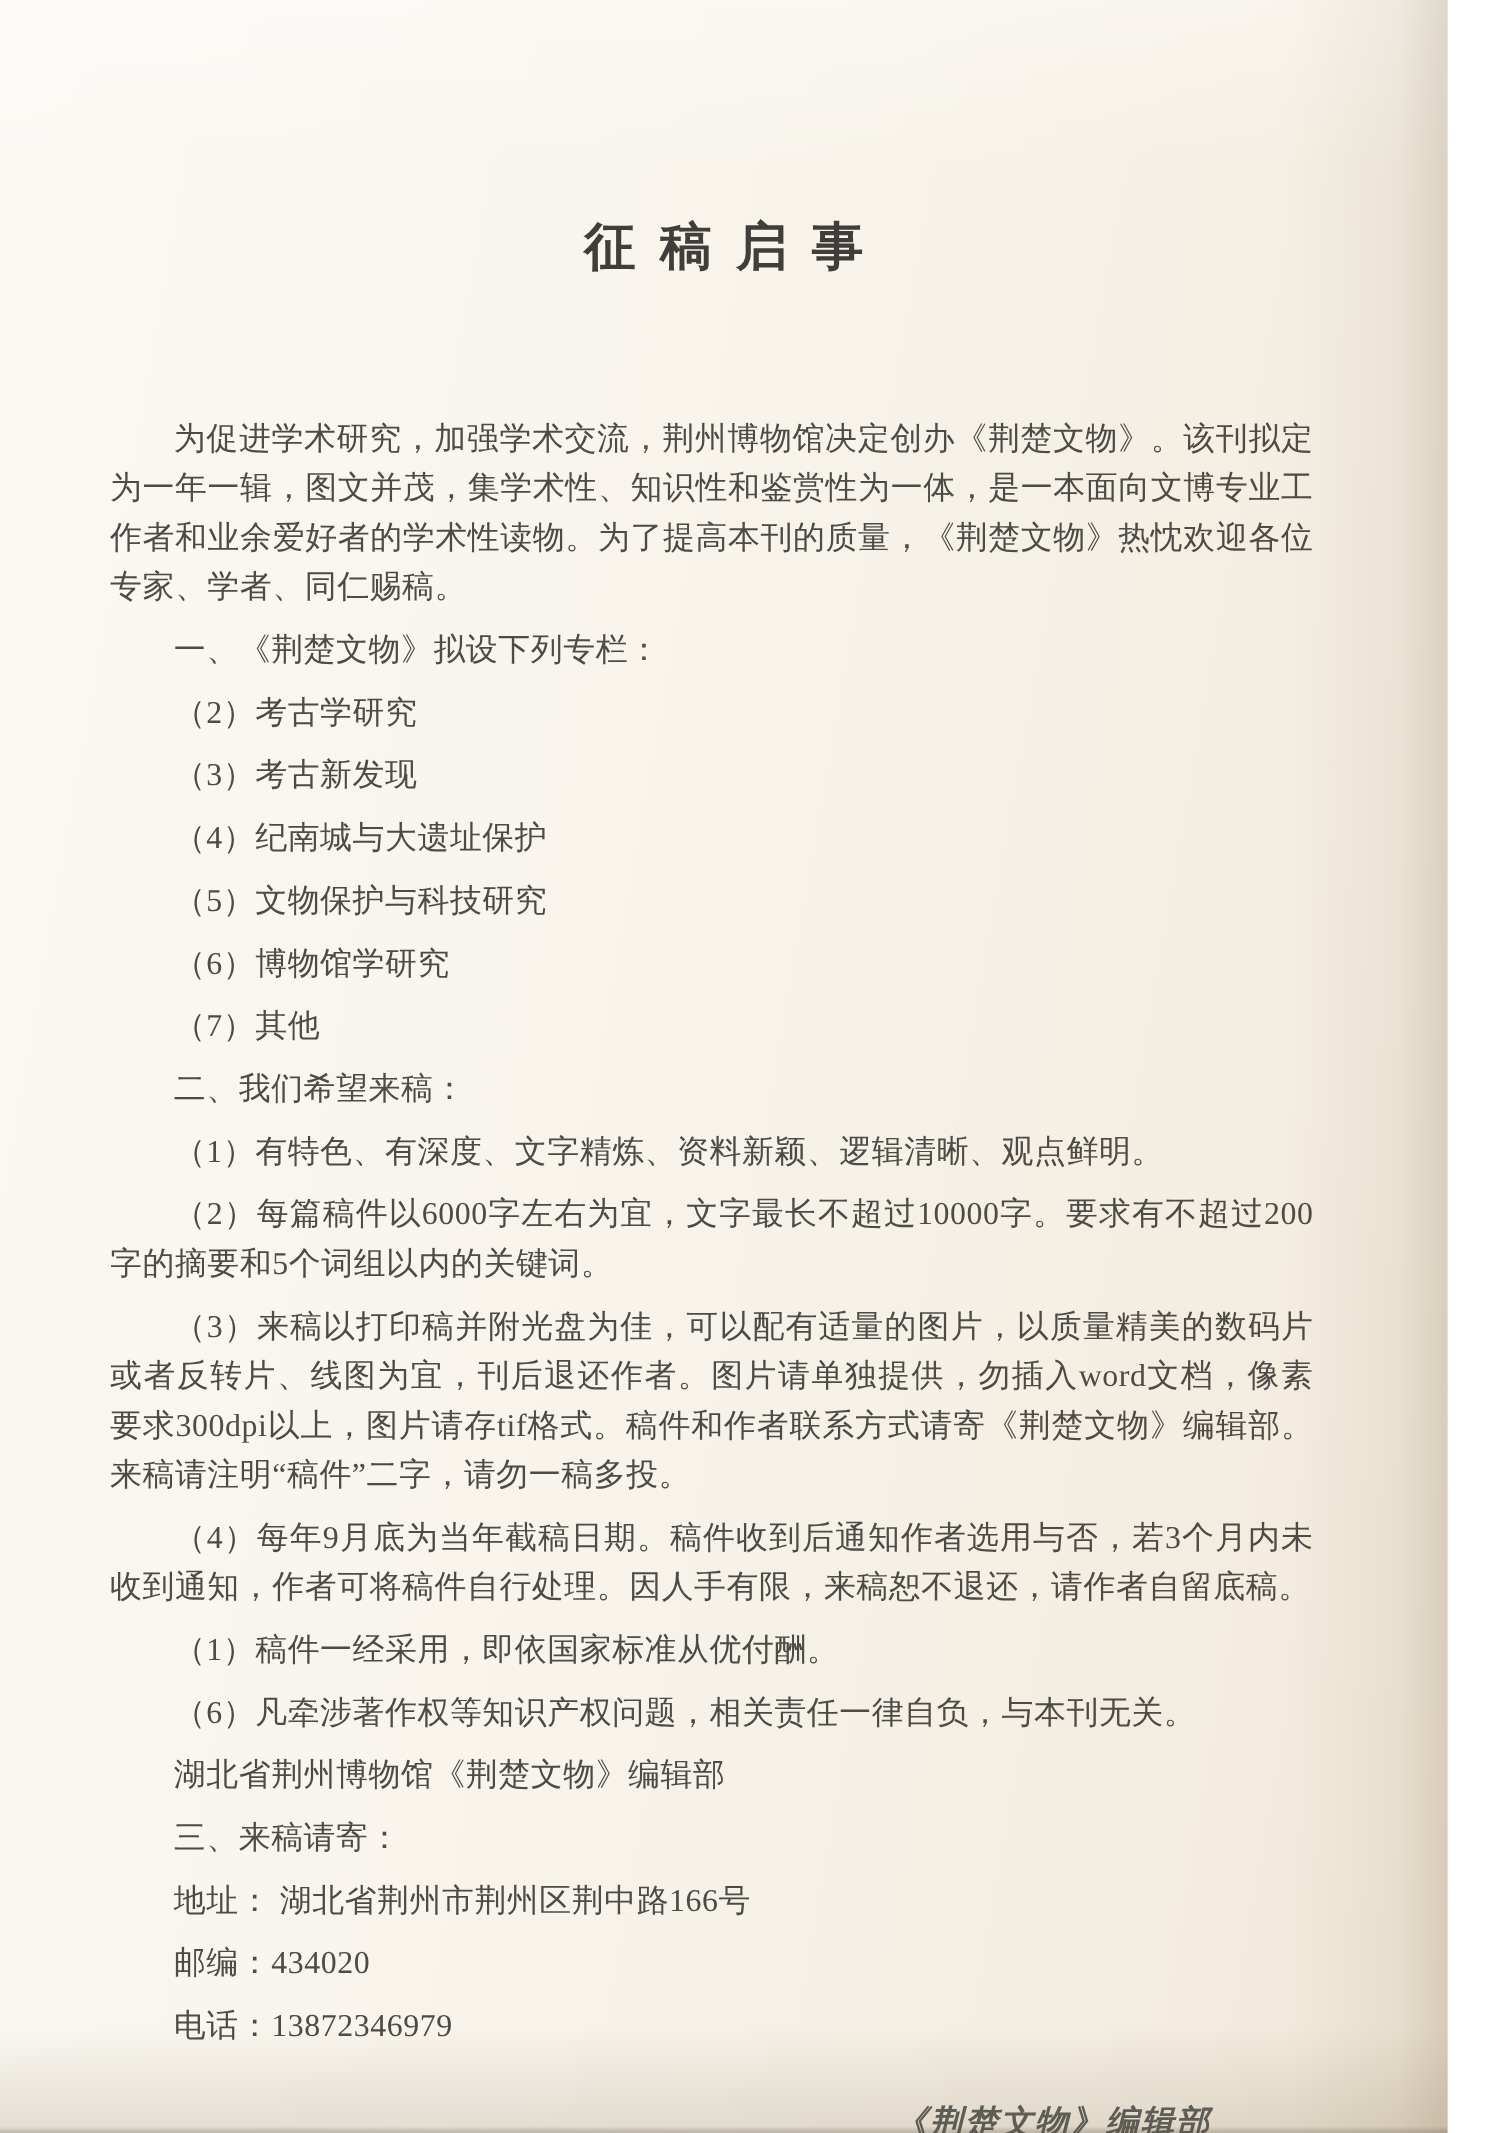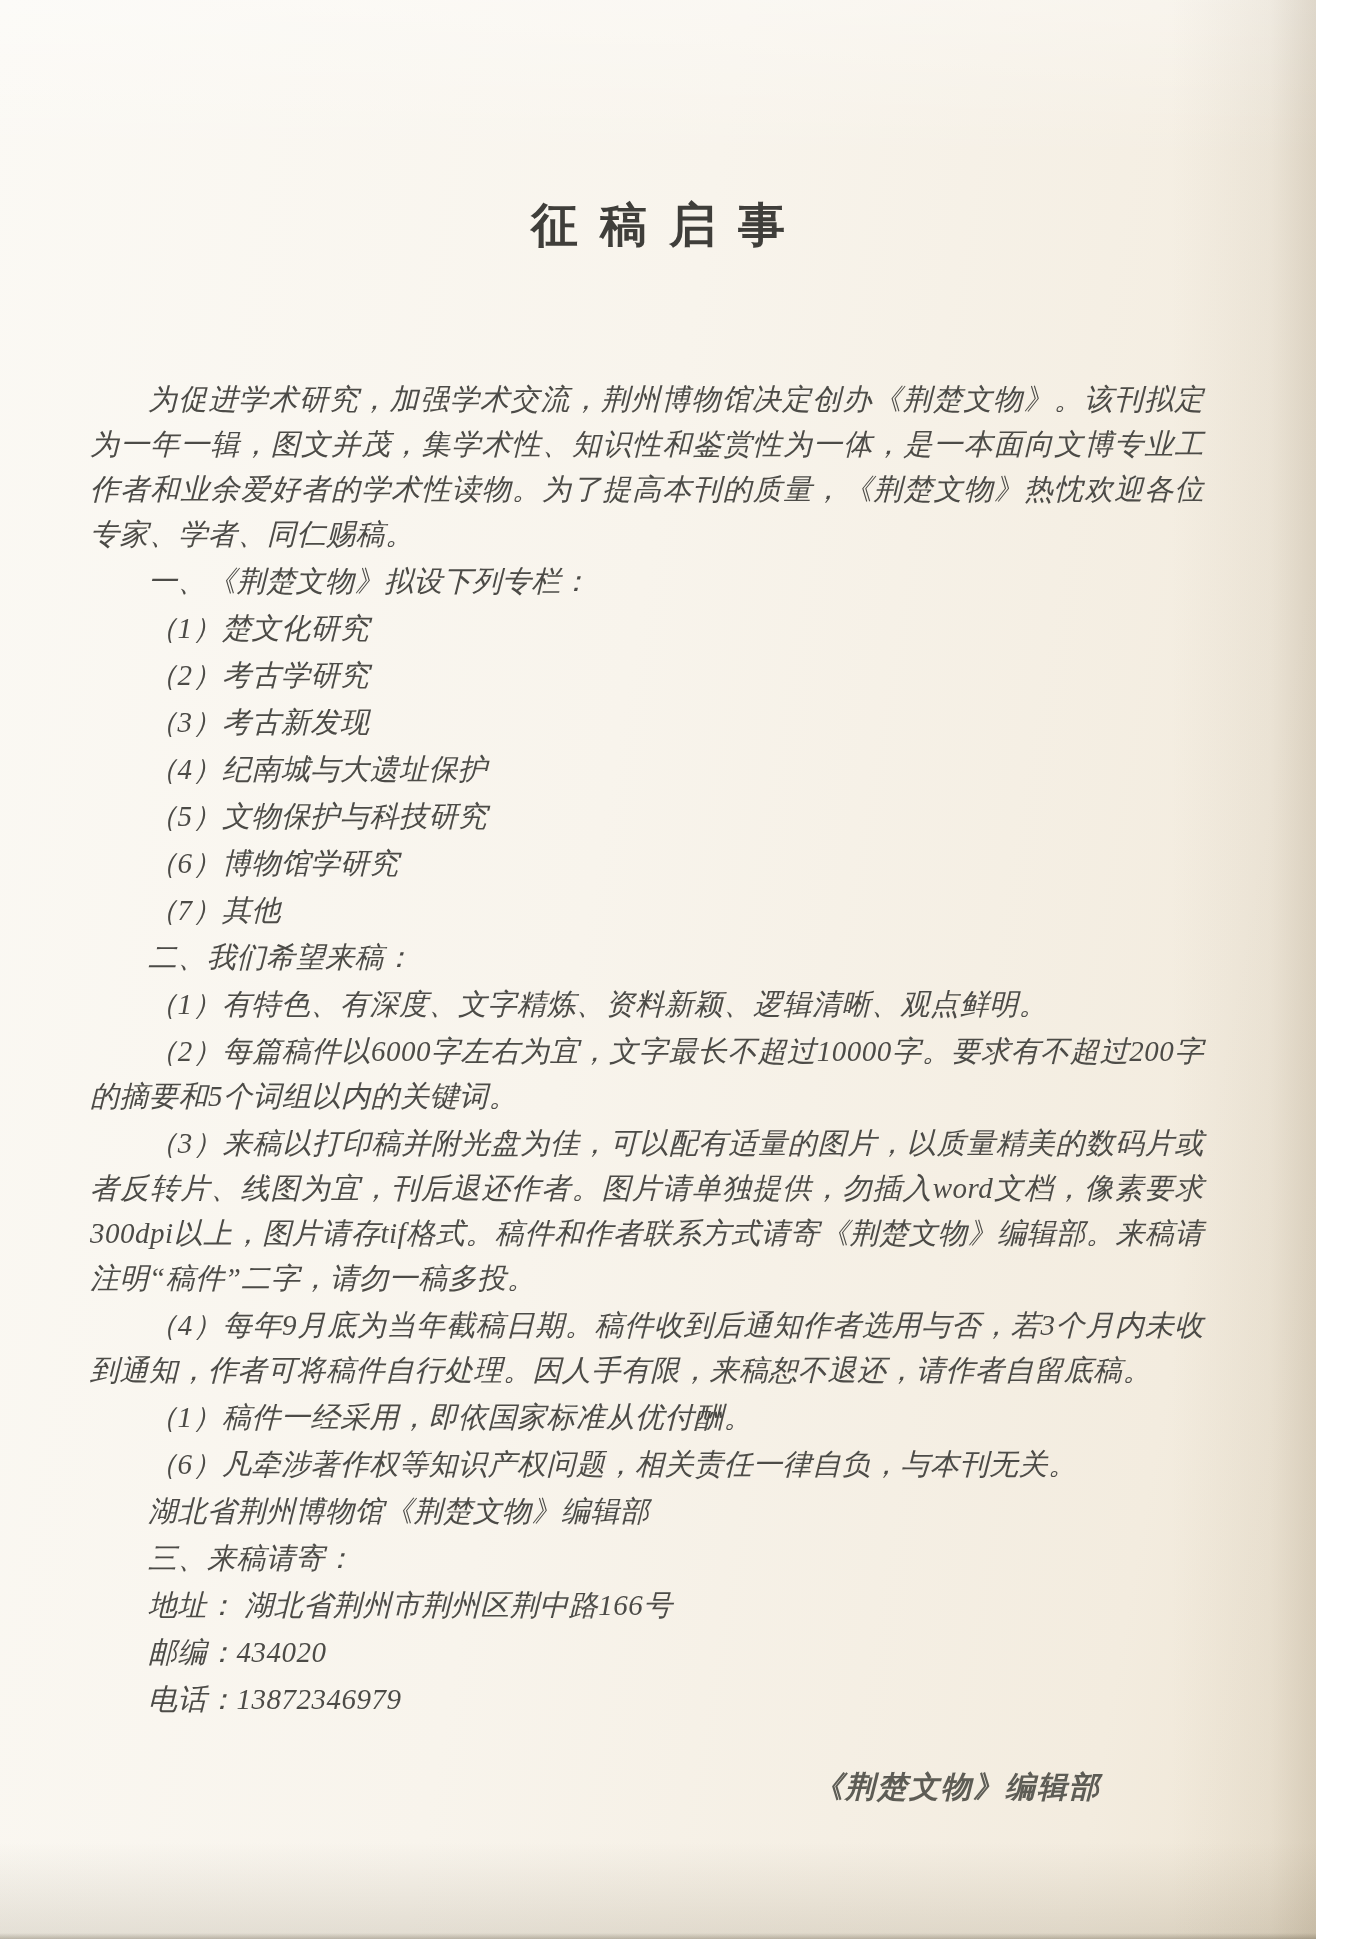--- a/index.html
+++ b/index.html
@@ -35,23 +35,22 @@
   }
   .body{
     margin:120px 0 0 88px;
     width:1118px;
     font-size:29px;
     line-height:45px;
     text-align:justify;
     letter-spacing:0.5px;
   }
   .para{
-    margin:2px;
+    margin:12px;
     text-indent:2em;
-    font-style:italic;
   }
   .footer{
     margin:45px 215px 0 0;
     font-size:30px;
     line-height:40px;
     text-align:right;
     font-style:italic;
     letter-spacing:2px;
     color:#5d5c55;
     font-weight:700;
@@ -59,21 +58,20 @@
 </style>
 </head>
 <body>
 
 <div class="page">
   <h1 class="title">征稿启事</h1>
   <div class="body">
     <p class="para">为促进学术研究，加强学术交流，荆州博物馆决定创办《荆楚文物》。该刊拟定为一年一辑，图文并茂，集学术性、知识性和鉴赏性为一体，是一本面向文博专业工作者和业余爱好者的学术性读物。为了提高本刊的质量，《荆楚文物》热忱欢迎各位专家、学者、同仁赐稿。</p>
     <div id="sections">
         <p class="para">一、《荆楚文物》拟设下列专栏：</p>
-        <p class="para">（1）楚文化研究</p>
         <p class="para">（2）考古学研究</p>
         <p class="para">（3）考古新发现</p>
         <p class="para">（4）纪南城与大遗址保护</p>
         <p class="para">（5）文物保护与科技研究</p>
         <p class="para">（6）博物馆学研究</p>
         <p class="para">（7）其他</p>
         <p class="para">二、我们希望来稿：</p>
         <p class="para">（1）有特色、有深度、文字精炼、资料新颖、逻辑清晰、观点鲜明。</p>
         <p class="para">（2）每篇稿件以6000字左右为宜，文字最长不超过10000字。要求有不超过200字的摘要和5个词组以内的关键词。</p>
         <p class="para">（3）来稿以打印稿并附光盘为佳，可以配有适量的图片，以质量精美的数码片或者反转片、线图为宜，刊后退还作者。图片请单独提供，勿插入word文档，像素要求300dpi以上，图片请存tif格式。稿件和作者联系方式请寄《荆楚文物》编辑部。来稿请注明“稿件”二字，请勿一稿多投。</p>

